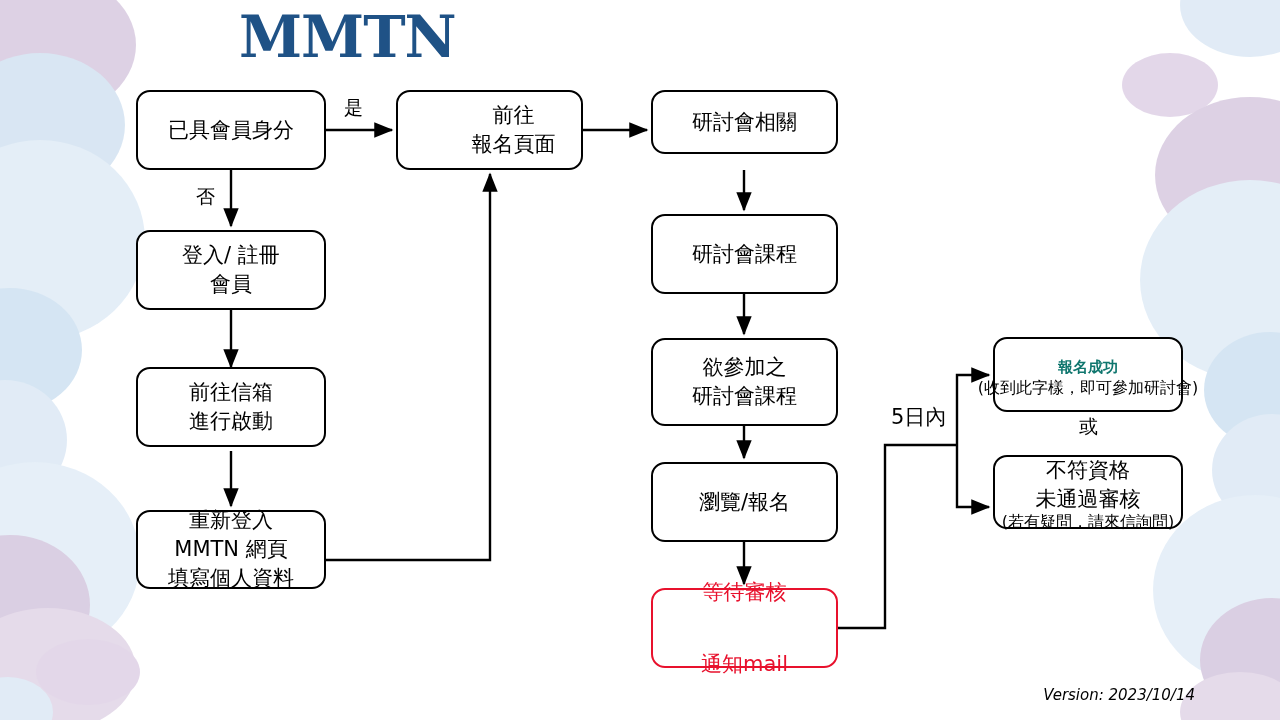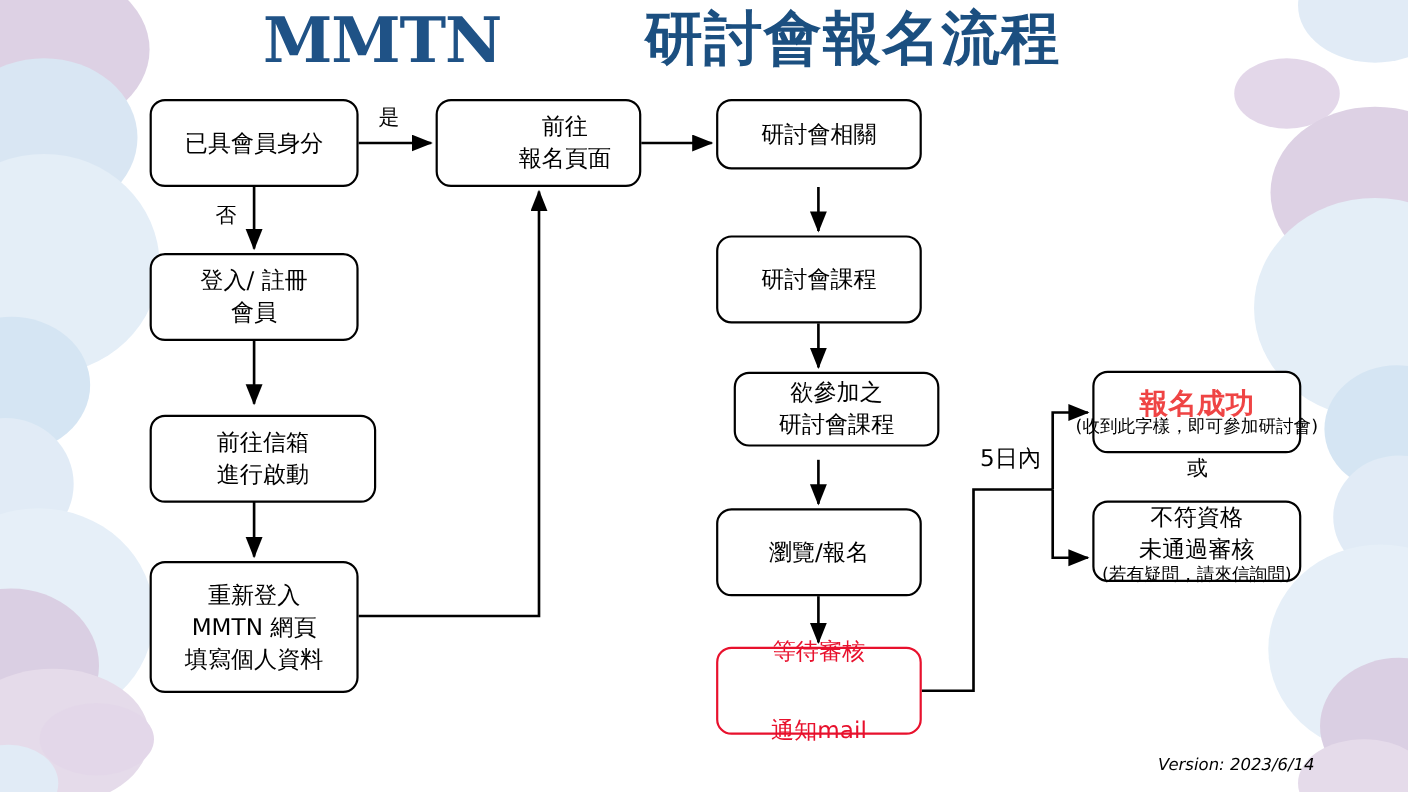--- a/index.html
+++ b/index.html
@@ -44,21 +44,21 @@
     display:flex;flex-direction:column;
     align-items:center;justify-content:center;
     text-align:center;
     color:#000;
     font-size:21px;line-height:29px;
     font-family:"DejaVu Sans","Liberation Sans",sans-serif;
   }
   .node .ln{display:block;white-space:nowrap;}
   .node.red{border-color:#e8112d;color:#e8112d;}
   .node .headline{
-    color:#ef4444;font-weight:bold;font-size:26px;line-height:26px;
+    color:#0f766e;font-weight:bold;font-size:15px;line-height:26px;
   }
   .node .note{
     font-size:16px;line-height:15px;color:#000;font-weight:normal;
     white-space:nowrap;
   }
 
   
   .edge-label{
     position:absolute;z-index:3;color:#000;
     font-size:19px;line-height:22px;white-space:nowrap;
@@ -102,21 +102,20 @@
       <ellipse cx="1272" cy="470" rx="60" ry="56" fill="#cfe0f1"></ellipse>
       <ellipse cx="1255" cy="590" rx="102" ry="95" fill="#d7e6f4"></ellipse>
       <ellipse cx="1272" cy="660" rx="72" ry="62" fill="#c5b2d2"></ellipse>
       <ellipse cx="1240" cy="712" rx="60" ry="40" fill="#d6c6de"></ellipse>
     </g>
   </svg>
 
   <div class="logo-wrap">
     <div class="logo-mark">MMTN</div>
   </div>
-  <div class="page-title">研討會報名流程</div>
 
   <svg id="edges" viewBox="0 0 1280 720">
     <defs>
       <marker id="ah" markerWidth="9" markerHeight="9" refX="7.4" refY="3.2" orient="auto" markerUnits="strokeWidth">
         <path d="M0,0 L8,3.2 L0,6.4 z" fill="#000"></path>
       </marker>
     </defs>
     <g stroke="#000" stroke-width="2.4" fill="none">
        前往報名頁面 --&gt;
       <path d="M326,130 L392,130" marker-end="url(#ah)"></path>
@@ -156,29 +155,29 @@
       <div class="node" style="left: 651px; top: 90px; width: 187px; height: 64px;">
         <span class="ln">研討會相關</span>
       </div>
       <div class="node" style="left: 136px; top: 230px; width: 190px; height: 80px;">
         <span class="ln">登入/ 註冊</span>
         <span class="ln">會員</span>
       </div>
       <div class="node" style="left: 651px; top: 214px; width: 187px; height: 80px;">
         <span class="ln">研討會課程</span>
       </div>
-      <div class="node" style="left: 136px; top: 377px; width: 206px; height: 80px;">
+      <div class="node" style="left: 136px; top: 367px; width: 190px; height: 80px;">
         <span class="ln">前往信箱</span>
         <span class="ln">進行啟動</span>
       </div>
-      <div class="node" style="left: 651px; top: 338px; width: 187px; height: 68px; margin-left: 16px;">
+      <div class="node" style="left: 651px; top: 338px; width: 187px; height: 88px;">
         <span class="ln">欲參加之</span>
         <span class="ln">研討會課程</span>
       </div>
-      <div class="node" style="left: 136px; top: 510px; width: 190px; height: 120px;">
+      <div class="node" style="left: 136px; top: 510px; width: 190px; height: 79px;">
         <span class="ln">重新登入</span>
         <span class="ln">MMTN 網頁</span>
         <span class="ln">填寫個人資料</span>
       </div>
       <div class="node" style="left: 651px; top: 462px; width: 187px; height: 80px;">
         <span class="ln">瀏覽/報名</span>
       </div>
       <div class="node red" style="left: 651px; top: 588px; width: 187px; height: 80px; gap: 43px;">
         <span class="ln">等待審核</span>
         <span class="ln">通知mail</span>
@@ -193,14 +192,14 @@
         <span class="note">(若有疑問，請來信詢問)</span>
       </div>
     </div>
   <div id="labels-host">
       <div class="edge-label" style="left: 344px; top: 96px;">是</div>
       <div class="edge-label" style="left: 196px; top: 185px;">否</div>
       <div class="edge-label big" style="left: 891px; top: 406px;">5日內</div>
       <div class="edge-label" style="left: 1079px; top: 415px;">或</div>
     </div>
 
-  <div class="version">Version: 2023/6/14</div>
+  <div class="version">Version: 2023/10/14</div>
 </div>
 
 </body></html>

